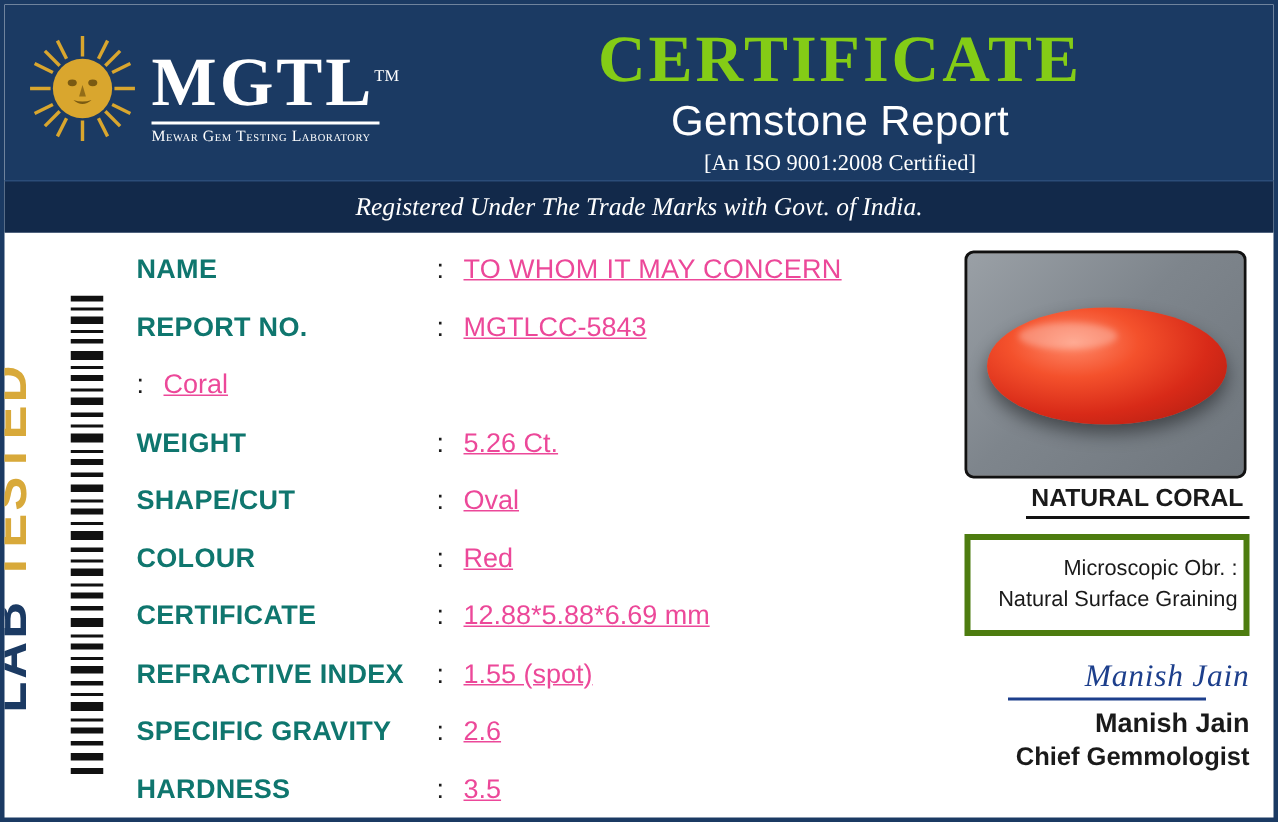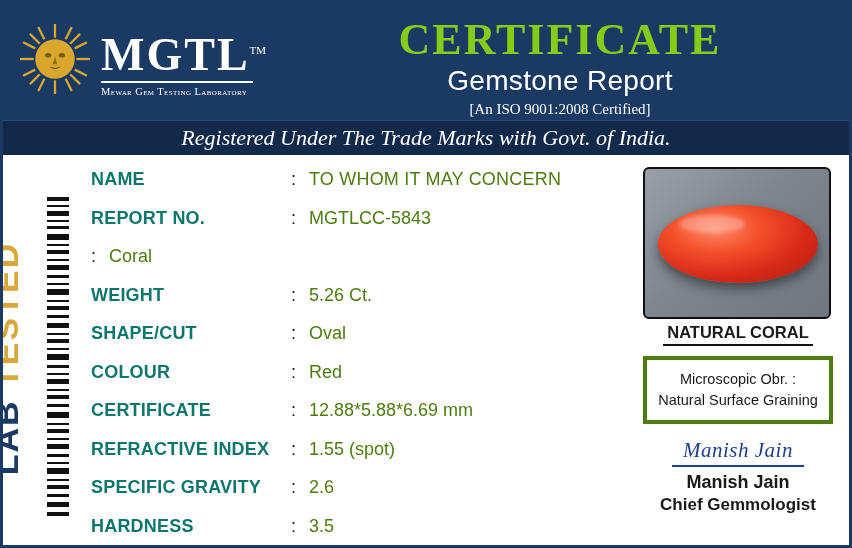--- a/index.html
+++ b/index.html
@@ -111,21 +111,21 @@
     height: 34px;
     background: #12294a;
     border-top: 1px solid #2b4c78;
     display: flex;
     align-items: center;
     justify-content: center;
   }
   .header-band span {
     font-family: "Liberation Serif", serif;
     font-style: italic;
-    font-size: 22px;
+    font-size: 17px;
     color: #ffffff;
   }
 
   
   .body-area {
     position: relative;
     height: 393px;
   }
 
   
@@ -178,33 +178,34 @@
     color: #0f766e;
     letter-spacing: 0.2px;
   }
   .field-colon {
     width: 18px;
     font-size: 18px;
     color: #1a1a1a;
   }
   .field-value {
     font-size: 18px;
-    color: #4d7c0f;
+    color: #ec4899;
+    text-decoration: underline;
   }
   .field-row.caps .field-value {
     letter-spacing: 0.2px;
   }
 
   
   .right-col {
     position: absolute;
     right: 16px;
     top: 12px;
     width: 190px;
-    text-align: center;
+    text-align: right;
   }
   .gem-photo {
     width: 188px;
     height: 152px;
     border: 2px solid #111111;
     border-radius: 6px;
     background: linear-gradient(135deg, #9aa0a6 0%, #7e858c 45%, #6f767d 100%);
     position: relative;
     overflow: hidden;
     box-sizing: border-box;

